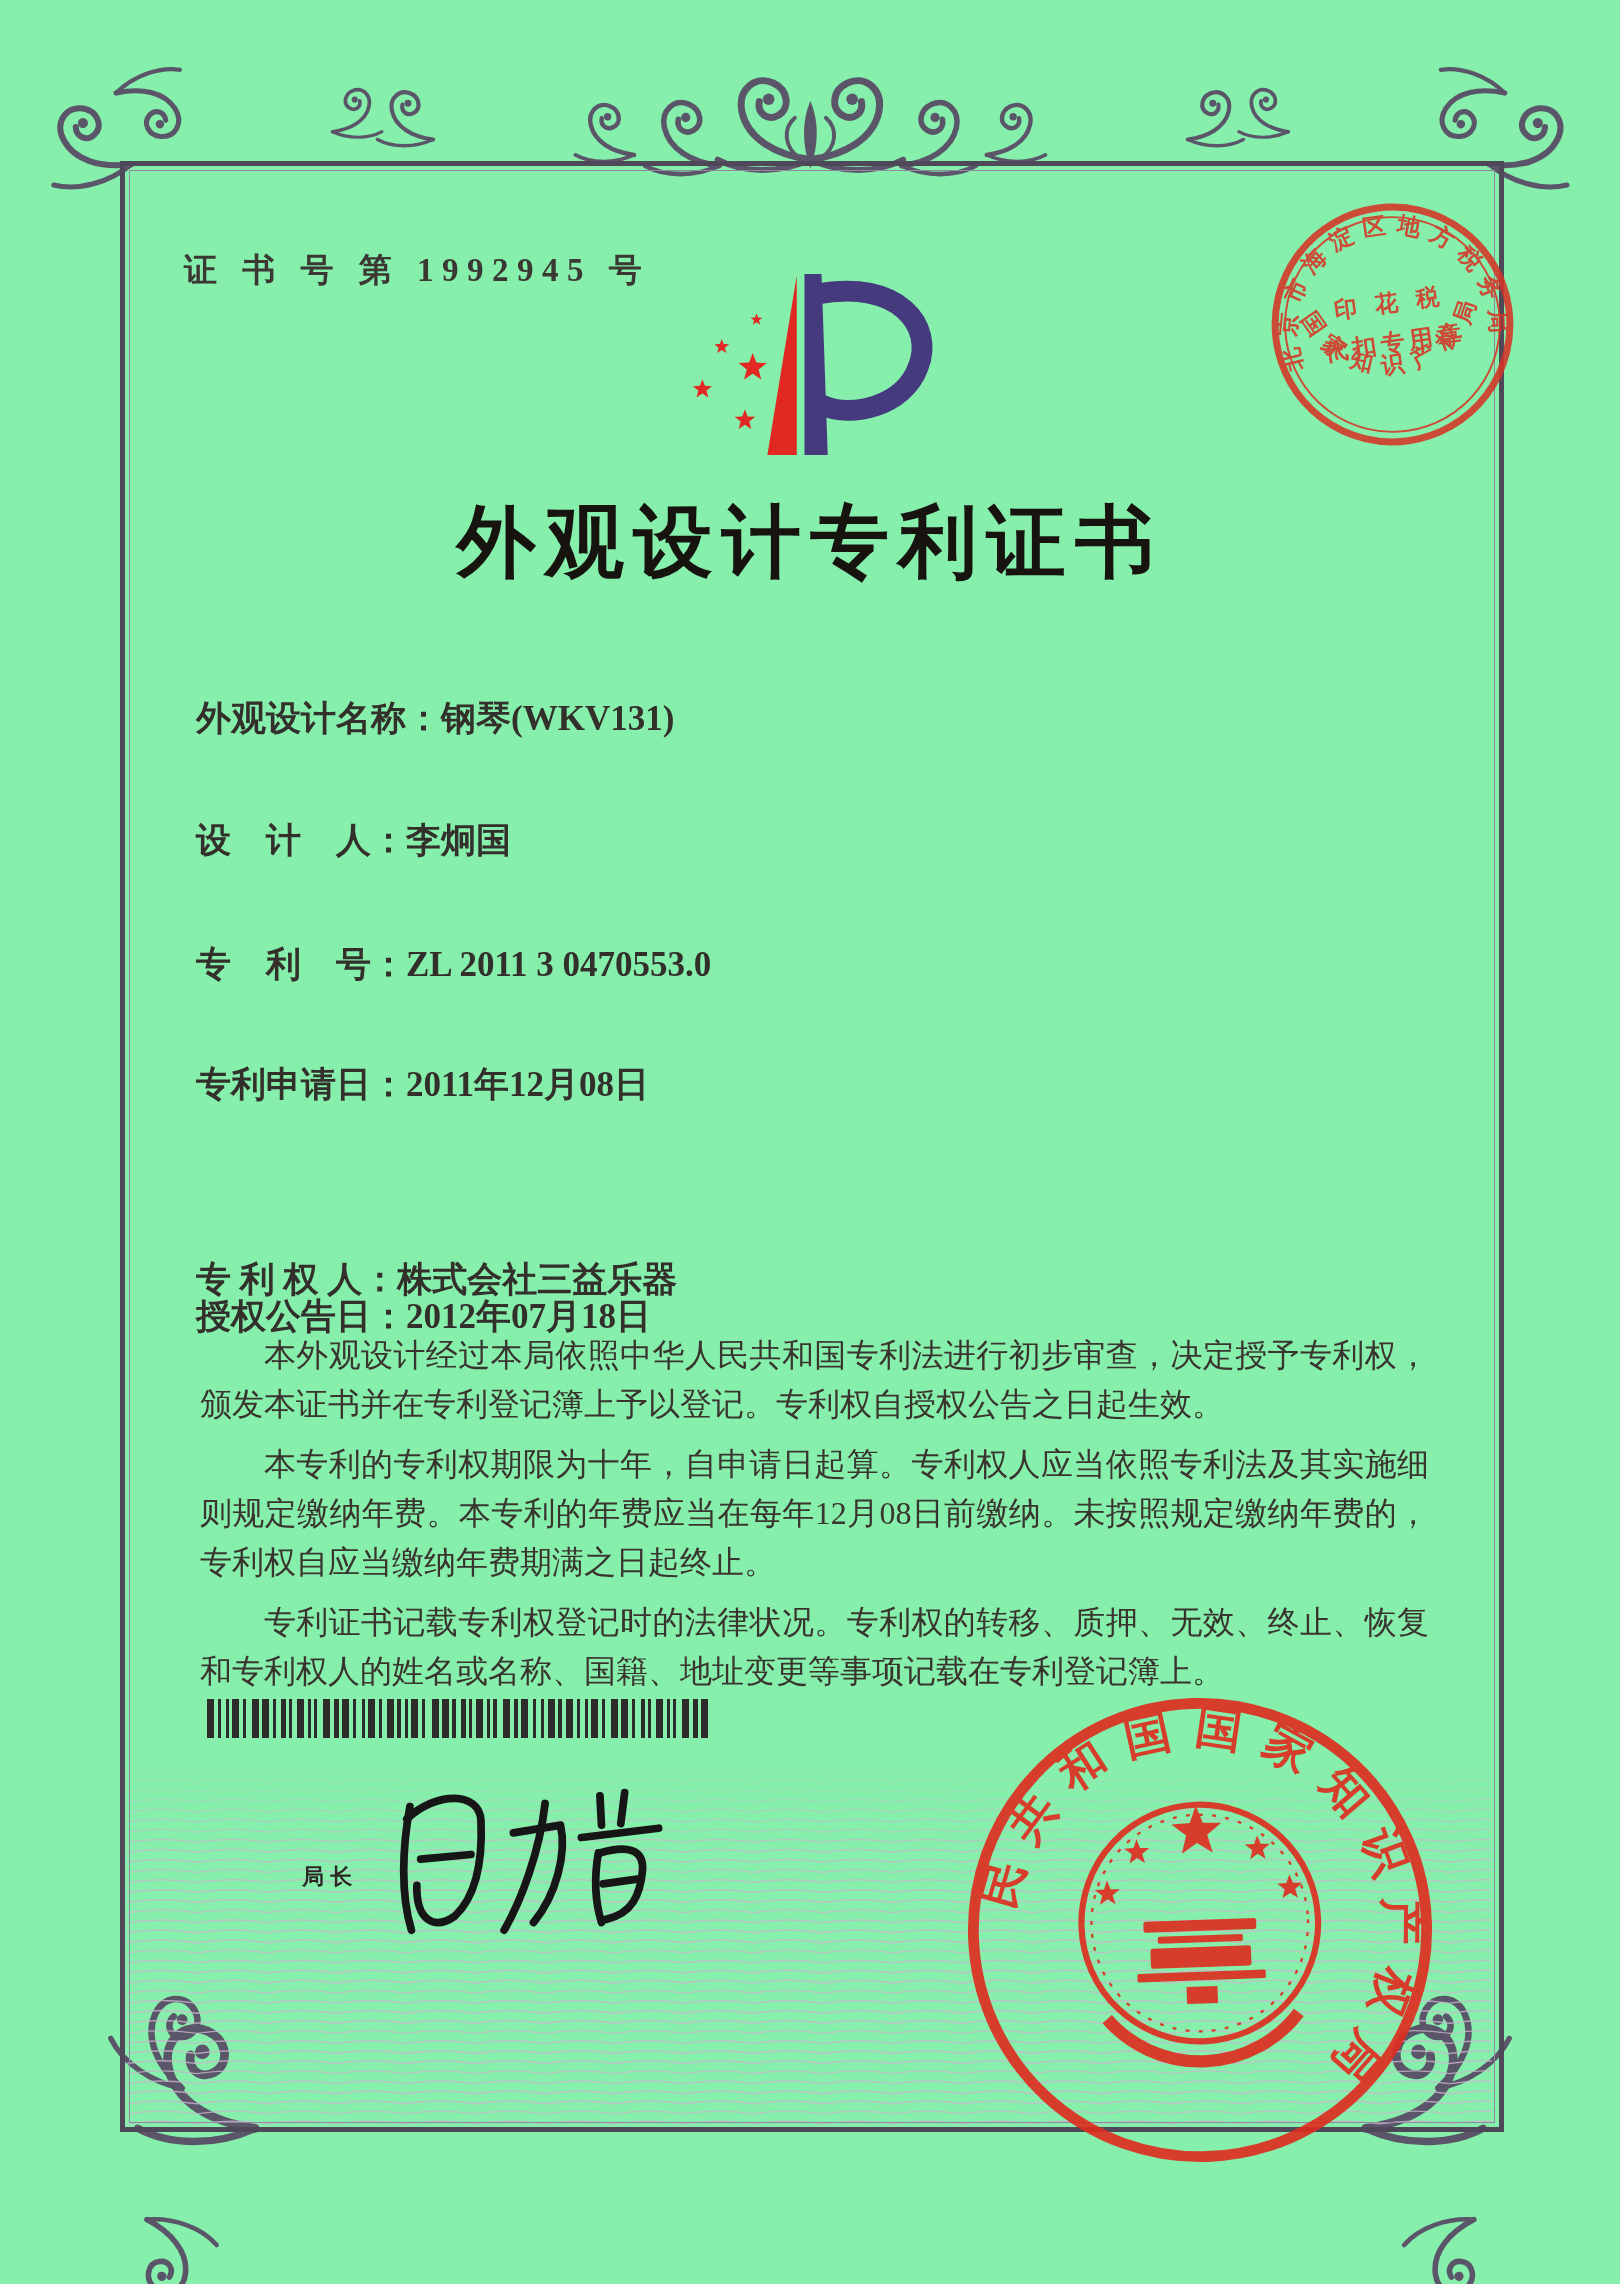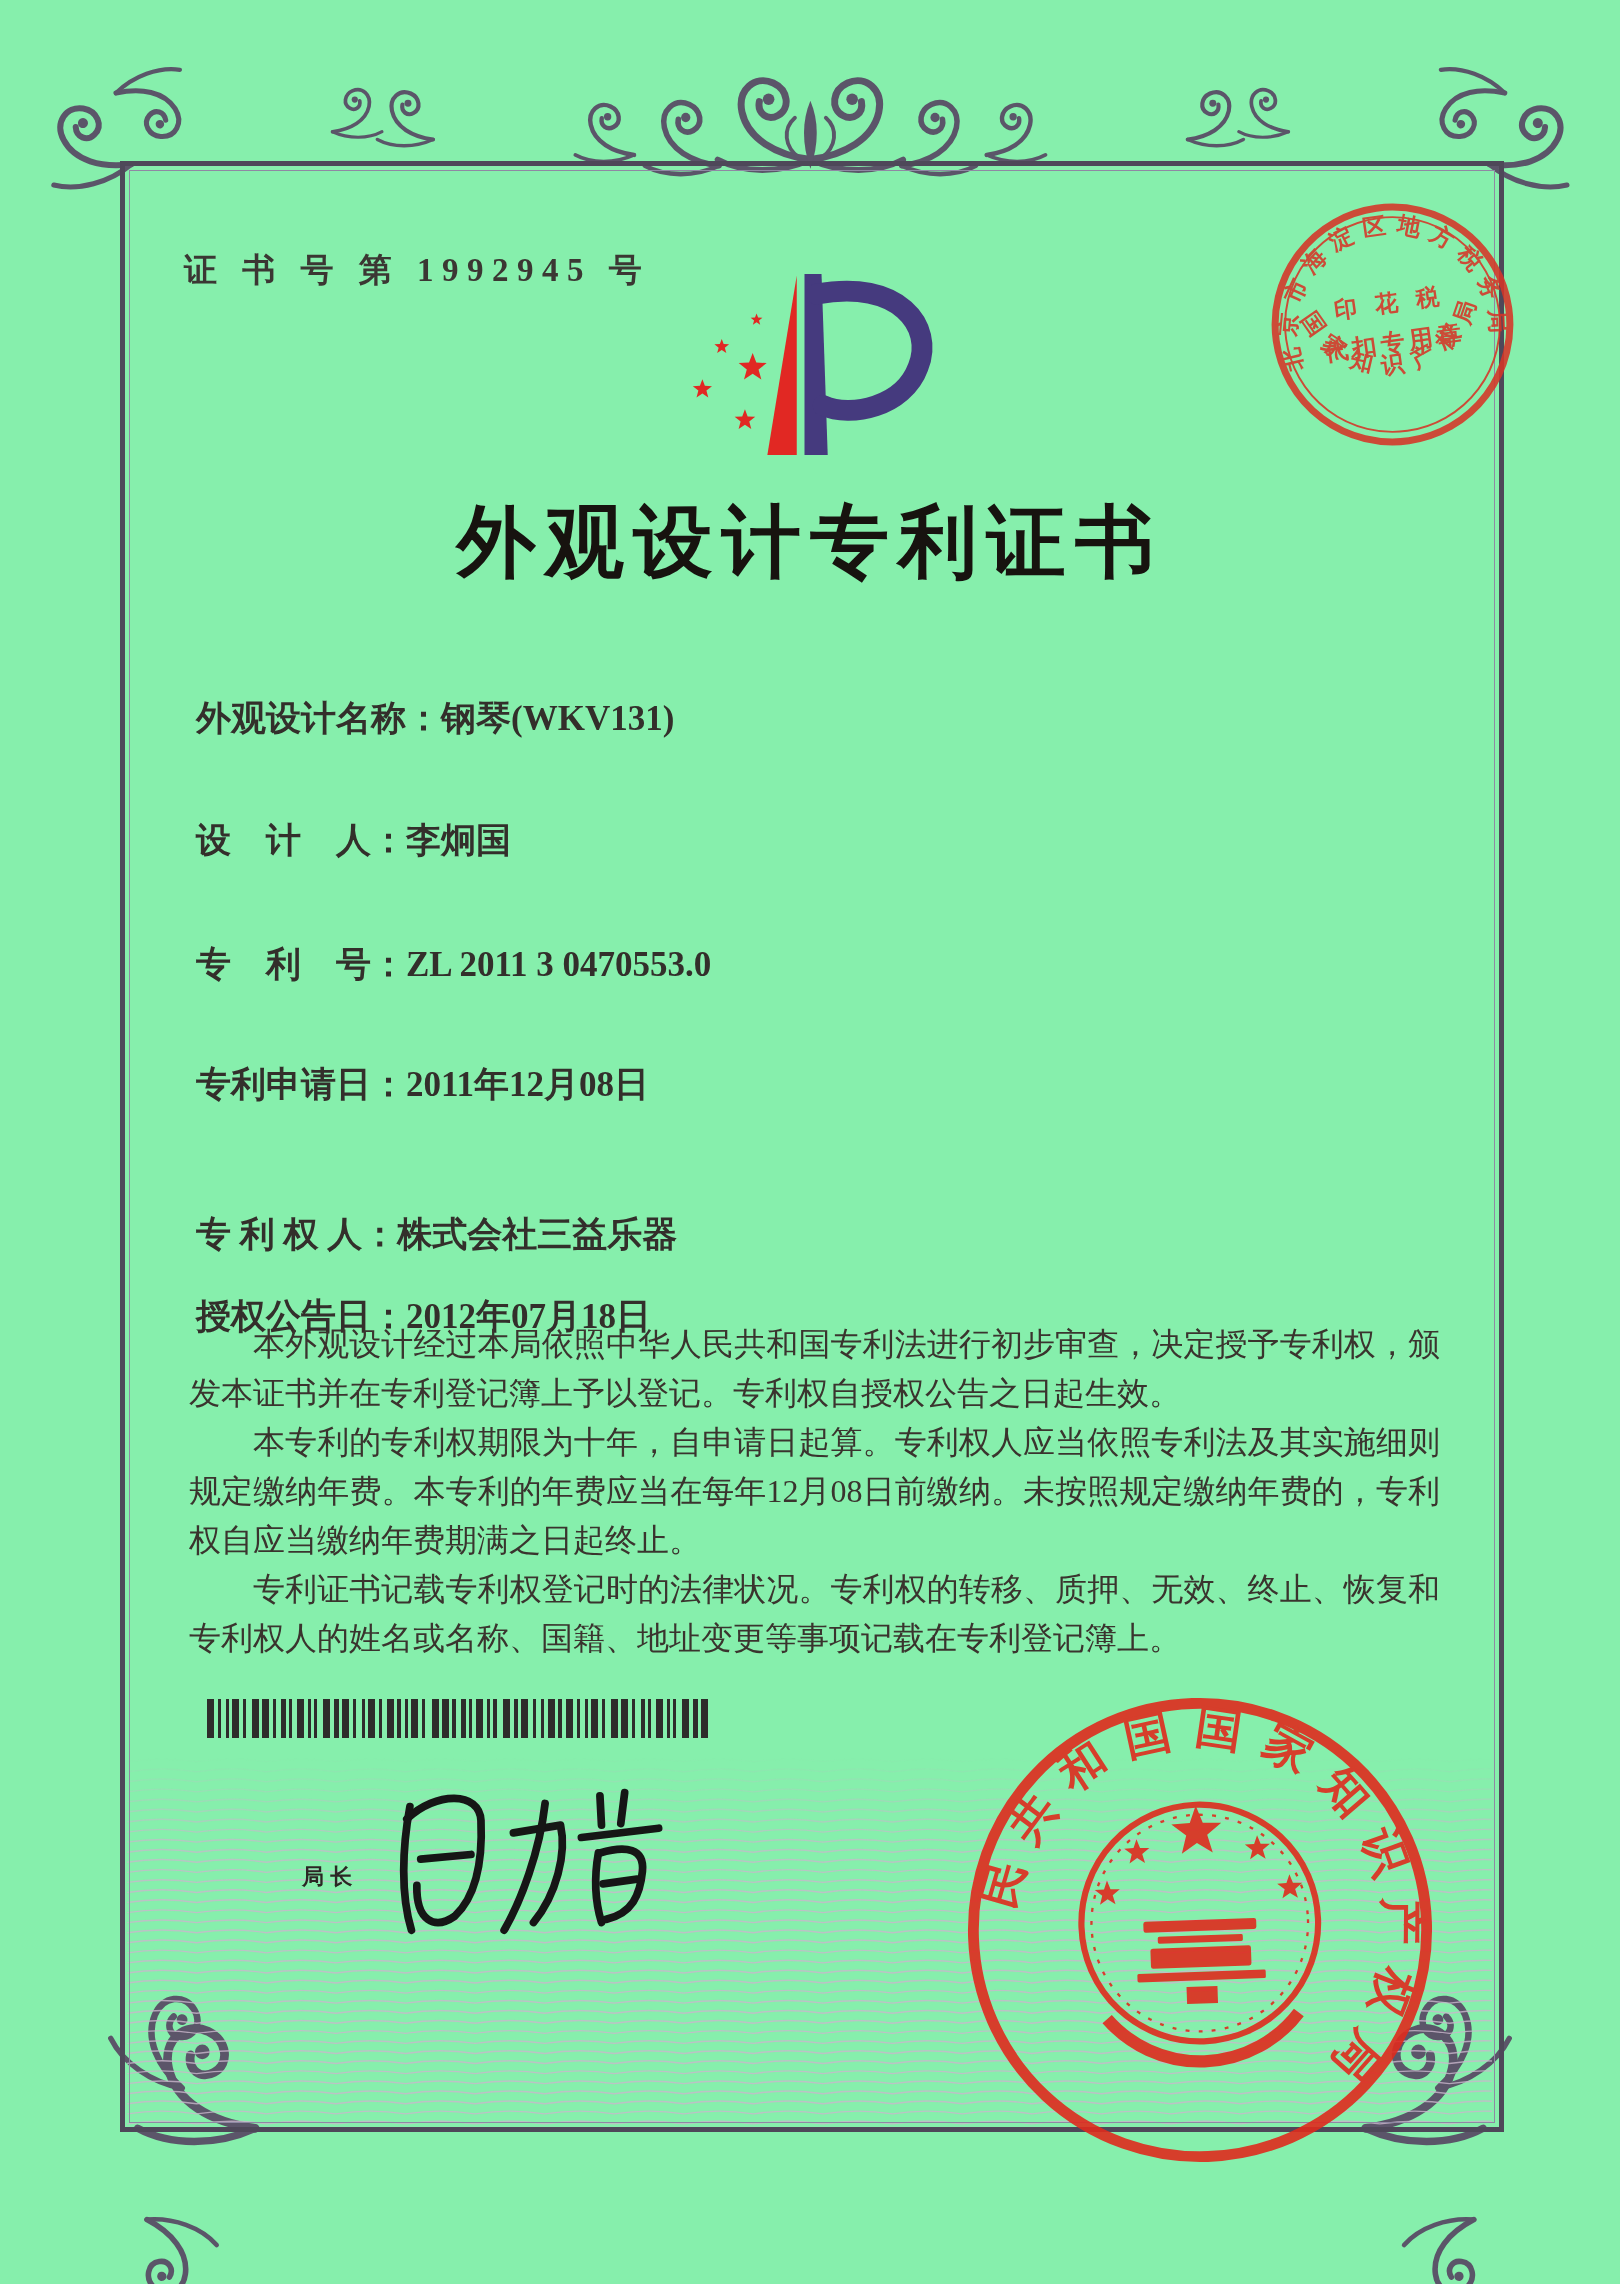--- a/index.html
+++ b/index.html
@@ -8,21 +8,21 @@
   .abs{position:absolute;}
   
   svg.decor{position:absolute;left:0;top:0;width:1620px;height:2284px;pointer-events:none;}
   .frame{position:absolute;left:120px;top:161px;width:1374px;height:1961px;border:5.4px solid #4e4859;}
   .frame-inner{position:absolute;inset:3.9px;border:1.5px solid #8f88a3;}
   .cert-no{left:184px;top:248px;font-size:33px;font-weight:600;letter-spacing:8.5px;color:#3b3733;}
   .title{left:0;right:0;top:490px;text-align:center;font-size:79px;font-weight:900;letter-spacing:9.3px;color:#17130f;}
   .field{left:189px;font-size:35px;font-weight:700;color:#332f2b;white-space:nowrap;margin-left:7px;}
   .field .lbl{display:inline-block;}
   .body-text{left:189px;width:1251px;top:1320px;font-size:32px;line-height:49px;color:#3a342e;text-align:justify;}
-  .body-text p{margin:0;text-indent:2em;}
+  .body-text p{margin:11px;text-indent:2em;}
   .barcode{left:207px;top:1699px;height:39px;display:flex;align-items:stretch;}
   .barcode .bar{background:#2e2c2b;}
   .pattern-zone{left:127px;top:1757px;width:1365px;height:370px;
      -webkit-mask-image:linear-gradient(180deg,rgba(0,0,0,0) 0,rgba(0,0,0,.85) 85px,#000 139px);
      mask-image:linear-gradient(180deg,rgba(0,0,0,0) 0,rgba(0,0,0,.85) 85px,#000 139px);}
   .juzhang{left:302px;top:1862px;font-size:22px;font-weight:700;letter-spacing:6.2px;color:#2b2724;}
   .sig{left:362px;top:1777px;}
   .seal{left:961px;top:1691px;}
   .seal-date{left:988px;top:1946px;font-size:33px;font-weight:700;letter-spacing:3.9px;color:#101010;}
   .footer{left:0;right:0;top:2062px;text-align:center;font-size:26px;letter-spacing:5.4px;color:#474250;}
@@ -160,21 +160,21 @@
   </div>
   <div class="abs field" style="top:817px">
     <span class="lbl">设　计　人</span><span>：</span><span>李炯国</span>
   </div>
   <div class="abs field" style="top:941px">
     <span class="lbl">专　利　号</span><span>：</span><span>ZL 2011 3 0470553.0</span>
   </div>
   <div class="abs field" style="top:1061px">
     <span class="lbl">专利申请日</span><span>：</span><span>2011年12月08日</span>
   </div>
-  <div class="abs field" style="top:1211px">
+  <div class="abs field" style="top:1256px">
     <span class="lbl">专 利 权 人</span><span>：</span><span>株式会社三益乐器</span>
   </div>
   <div class="abs field" style="top:1293px">
     <span class="lbl">授权公告日</span><span>：</span><span>2012年07月18日</span>
   </div>
 
   <div class="abs body-text">
     <p>本外观设计经过本局依照中华人民共和国专利法进行初步审查，决定授予专利权，颁发本证书并在专利登记簿上予以登记。专利权自授权公告之日起生效。</p>
     <p>本专利的专利权期限为十年，自申请日起算。专利权人应当依照专利法及其实施细则规定缴纳年费。本专利的年费应当在每年12月08日前缴纳。未按照规定缴纳年费的，专利权自应当缴纳年费期满之日起终止。</p>
     <p>专利证书记载专利权登记时的法律状况。专利权的转移、质押、无效、终止、恢复和专利权人的姓名或名称、国籍、地址变更等事项记载在专利登记簿上。</p>

